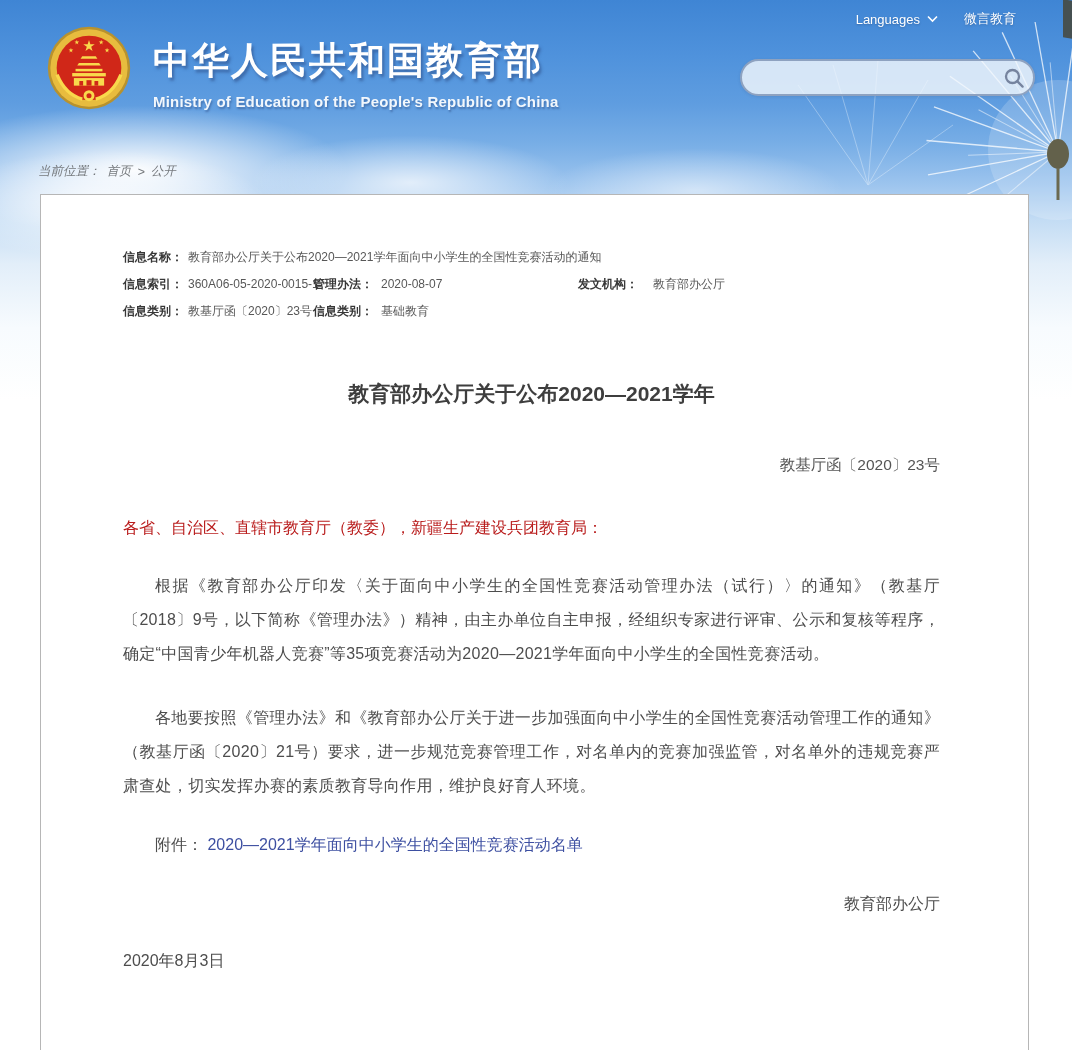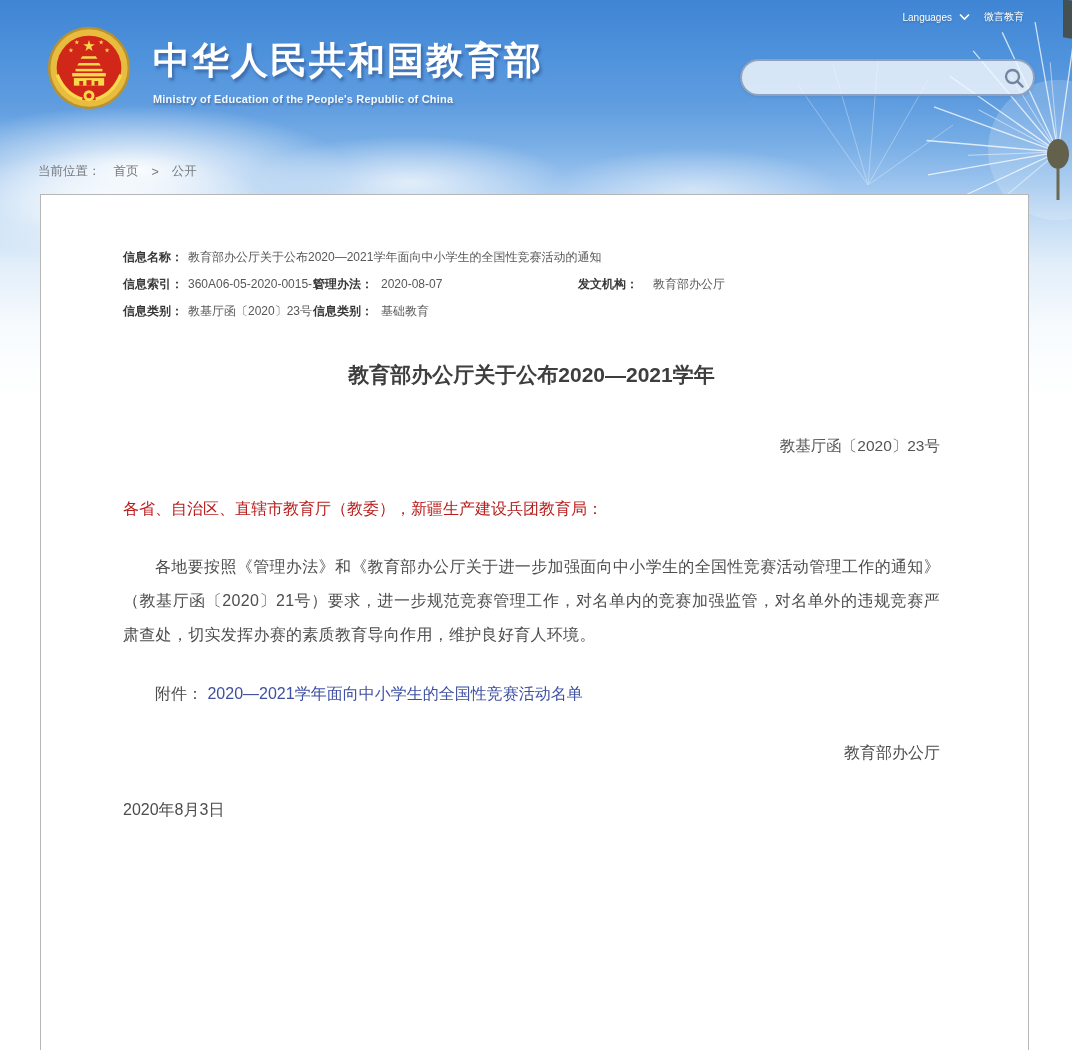--- a/index.html
+++ b/index.html
@@ -26,36 +26,36 @@
   .cloud.c3 { left:545px; top:148px; width:300px; height:85px; opacity:.55; }
   .cloud.c4 { left:-60px; top:150px; width:330px; height:110px; opacity:.95; }
   .dandelion-big { position:absolute; left:872px; top:0; }
   .dandelion-small { position:absolute; left:778px; top:55px; opacity:.4; }
   .corner-dark {
     position:absolute; right:0; top:0; width:9px; height:38px;
     background:#474639; transform:skewY(8deg); opacity:.85;
   }
   
   .topbar {
-    position:absolute; top:10px; right:48px;
-    display:flex; align-items:center; gap:14px;
-    color:#ffffff; font-size:10px;
+    position:absolute; top:10px; right:56px;
+    display:flex; align-items:center; gap:26px;
+    color:#ffffff; font-size:13px;
     text-shadow:0 1px 2px rgba(40,70,120,.45);
   }
   .lang { display:flex; align-items:center; gap:7px; cursor:pointer; }
   
   .brand { position:absolute; left:47px; top:26px; display:flex; gap:22px;justify-content:space-between; }
   .brand-text { margin-top:10px; }
   .site-title {
     color:#ffffff; font-size:37px; font-weight:bold; letter-spacing:2px;
     text-shadow:2px 3px 3px rgba(40,70,125,.55);
     white-space:nowrap;
   }
   .site-subtitle {
-    color:#f2f7fc; font-size:11px; font-weight:bold; letter-spacing:.2px;
+    color:#f2f7fc; font-size:15px; font-weight:bold; letter-spacing:.2px;
     margin-top:7px; text-shadow:1px 2px 2px rgba(40,70,125,.5);
     white-space:nowrap;
   }
   
   .search {
     position:absolute; left:740px; top:59px; width:295px; height:37px;
     border:2px solid #8ea2c0; border-radius:19px;
     background:rgba(243,248,253,.82);
     display:flex; align-items:center;
     box-shadow:0 1px 3px rgba(60,90,140,.2);
@@ -63,37 +63,37 @@
   .search input {
     flex:1; height:100%; border:none; outline:none; background:transparent;
     padding:0 14px; font-size:14px; color:#445;
     font-family:"Liberation Sans","DejaVu Sans",sans-serif;
   }
   .search-btn { width:38px; height:33px; display:flex; align-items:center; justify-content:center; cursor:pointer; }
   
   .breadcrumb {
     position:absolute; left:38px; top:163px;
     font-size:12.5px; color:#75797d;
-    display:flex; align-items:center; gap:13px;
+    display:flex; align-items:center; gap:6px;font-style:italic;
   }
   .breadcrumb a { color:#75797d; text-decoration:none; cursor:pointer; }
   
   .card {
     position:absolute; left:40px; top:194px; width:989px; height:900px;
     background:#ffffff; border:1px solid #b6b6b6;
   }
   .card-inner { padding:49px 88px 0 82px; }
   
   .info-row { position:relative; height:27px; font-size:12px; line-height:27px; white-space:nowrap; }
   .info-row .lbl { position:absolute; top:0; font-weight:bold; color:#373737; }
   .info-row .val { position:absolute; top:0; color:#575757; }
   .p-c1{left:0} .p-c2{left:65px} .p-c3{left:190px} .p-c4{left:258px} .p-c5{left:455px} .p-c6{left:530px}
   
   .doc-title {
-    margin-top:35px; text-align:center;
+    margin-top:54px; text-align:center;
     font-size:21px; font-weight:bold; color:#3e3e3e; line-height:30px;
   }
   .doc-number { margin-top:46px; text-align:right; font-size:15.5px; color:#555; }
   .salutation { margin-top:42px; font-size:16px; color:#b91c1c; }
   .para {
     margin-top:30px; font-size:16px; color:#4d4d4d;
     line-height:34px; text-indent:2em; text-align:justify; letter-spacing:.3px;
   }
   .attachment { margin-top:32px; font-size:16px; color:#4d4d4d; text-indent:2em; }
   .attachment a { color:#3d4fa1; text-decoration:none; cursor:pointer; }
@@ -232,20 +232,21 @@
     </div>
 
     <div class="doc-title">
       <div>教育部办公厅关于公布2020—2021学年</div>
     </div>
 
     <div class="doc-number">教基厅函〔2020〕23号</div>
 
     <div class="salutation">各省、自治区、直辖市教育厅（教委），新疆生产建设兵团教育局：</div>
 
+    <p class="para">根据《教育部办公厅印发〈关于面向中小学生的全国性竞赛活动管理办法（试行）〉的通知》（教基厅〔2018〕9号，以下简称《管理办法》）精神，由主办单位自主申报，经组织专家进行评审、公示和复核等程序，确定“中国青少年机器人竞赛”等35项竞赛活动为2020—2021学年面向中小学生的全国性竞赛活动。</p>
     <p class="para">各地要按照《管理办法》和《教育部办公厅关于进一步加强面向中小学生的全国性竞赛活动管理工作的通知》（教基厅函〔2020〕21号）要求，进一步规范竞赛管理工作，对名单内的竞赛加强监管，对名单外的违规竞赛严肃查处，切实发挥办赛的素质教育导向作用，维护良好育人环境。</p>
 
     <div class="attachment">
       <span>附件：</span>
       <a>2020—2021学年面向中小学生的全国性竞赛活动名单</a>
     </div>
 
     <div class="signer">教育部办公厅</div>
     <div class="sign-date">2020年8月3日</div>
 

